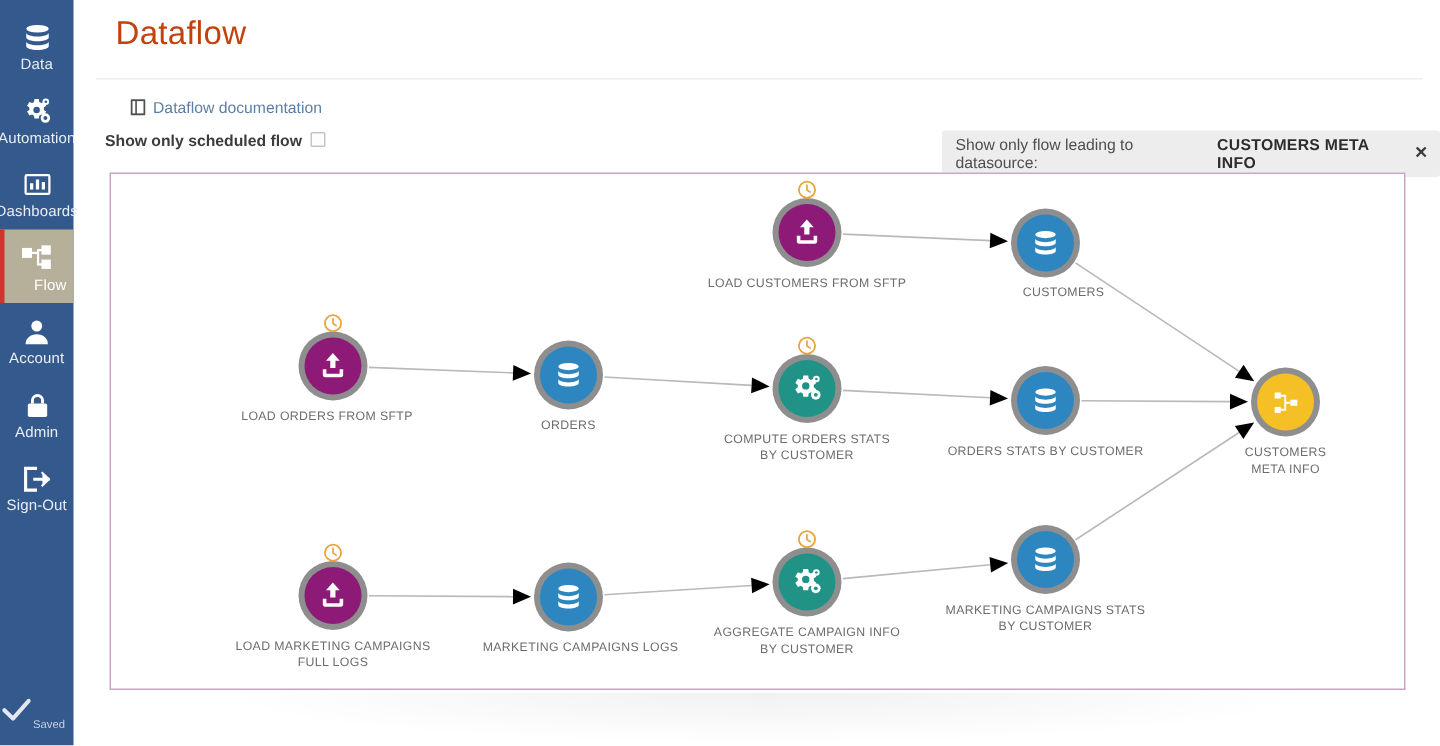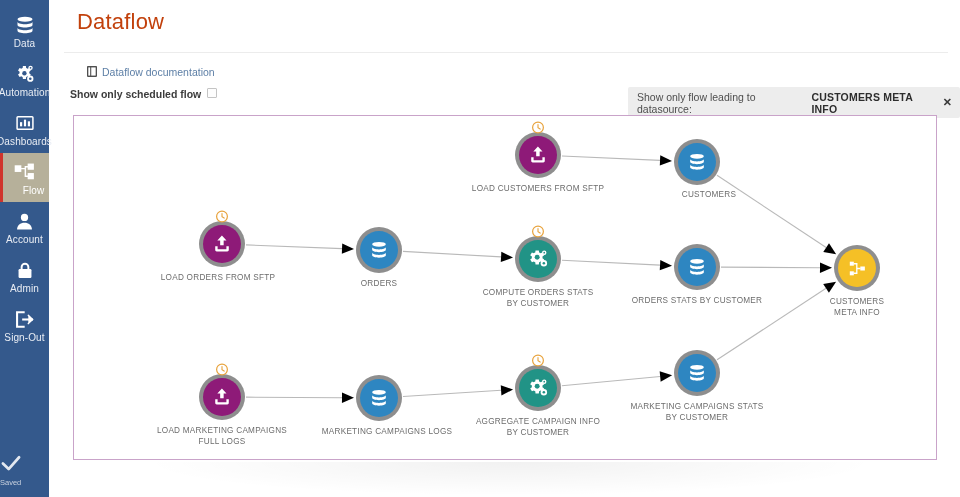--- a/index.html
+++ b/index.html
@@ -36,21 +36,21 @@
     text-align: left; line-height: 9px;
   }
   .nav-item.active { background: #b6b09a; }
   .nav-item.active::before {
     content:""; position:absolute; left:0; top:0; bottom:0; width:3px;
     background:#d0342c;
   }
   .nav-item.active .nav-label { color:#ffffff;margin-left:18px; }
   #saved-indicator {
     position: absolute; bottom: 10px; left: 0; width: 49px;
-    display: flex; flex-direction: column; align-items: flex-start;
+    display: flex; flex-direction: row; align-items: flex-end;
   }
   #saved-indicator .nav-label { font-size:7.5px; color:#c9d2e0; margin-top:2px;}
 
   
   #page-title {
     position: absolute; left: 77px; top: 9px;
     font-size: 22px; font-weight: 300; color: #c2410c;
     letter-spacing: .2px;
   }
   #header-divider {

